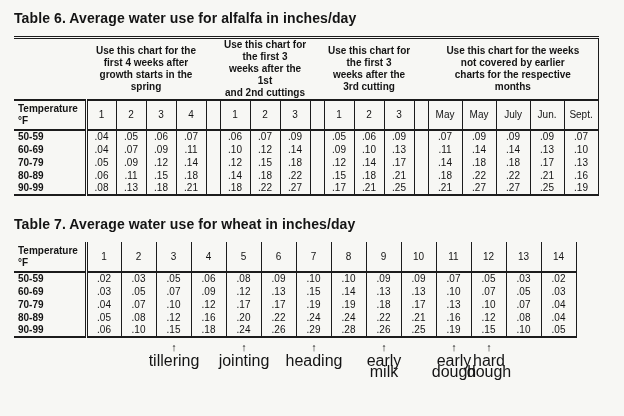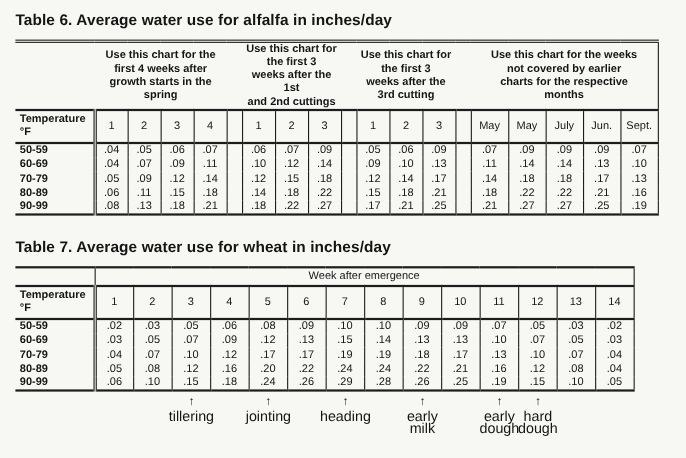--- a/index.html
+++ b/index.html
@@ -118,21 +118,21 @@
   }
   .stage .arr{
     display:block;
     font-size:11px;
     font-weight:bold;
     line-height:12px;
   }
   .stage .slabel{
     display:block;
     margin-top:2px;
-    font-size:13px;
+    font-size:16px;
     line-height:11px;
     white-space:pre-line;
   }
   .s1{left:160px;}
   .s2{left:230px;}
   .s3{left:300px;}
   .s4{left:370px;}
   .s5{left:440px;}
   .s6{left:475px;}
 </style>
@@ -332,24 +332,20 @@
       <col class="cw-w">
       <col class="cw-w">
       <col class="cw-w">
       <col class="cw-w">
       <col class="cw-w">
       <col class="cw-w">
       <col class="cw-w">
       <col class="cw-w">
   </colgroup>
   <thead>
-    <tr class="band">
-      <td class="band-gap"></td>
-      <td class="band-cell" colspan="14">Week after emergence</td>
-    </tr>
     <tr class="cols">
       <th class="lbl">Temperature
 °F</th>
     <th class="val">1</th>
         <th class="val">2</th>
         <th class="val">3</th>
         <th class="val">4</th>
         <th class="val">5</th>
         <th class="val">6</th>
         <th class="val">7</th>

